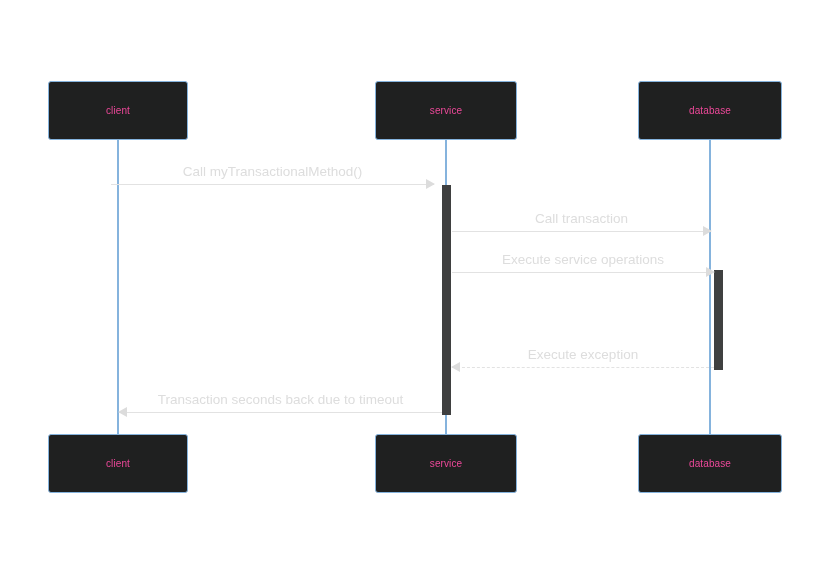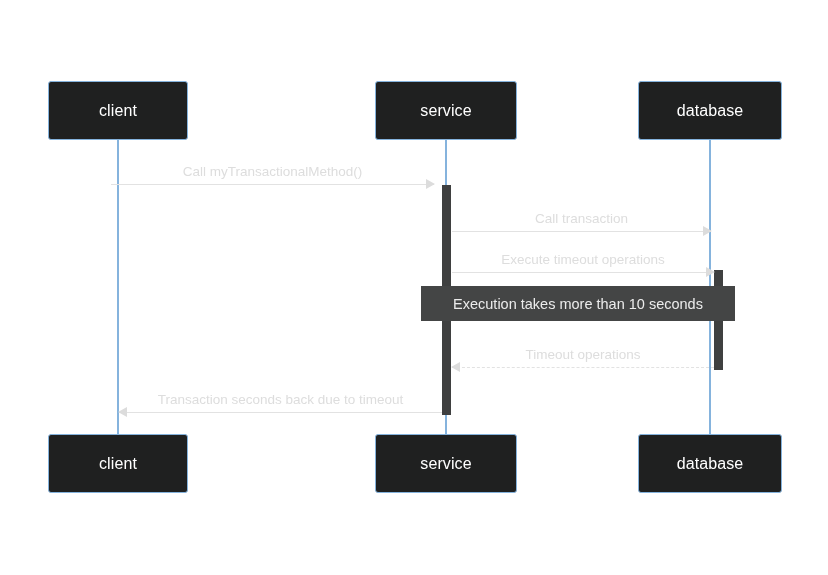--- a/index.html
+++ b/index.html
@@ -23,22 +23,22 @@
     position: absolute;
     box-sizing: border-box;
     background: #1f2020;
     border: 1px solid #85b3dd;
     border-radius: 3px;
     display: flex;
     align-items: center;
     justify-content: center;
   }
   .participant-label {
-    color: #ffffff;
-    font-size: 16px;
+    color: #ec4899;
+    font-size: 10px;
     font-family: "Liberation Sans", sans-serif;
     letter-spacing: 0.1px;
     white-space: nowrap;
   }
   
   .lifeline {
     position: absolute;
     width: 2px;
     background: #85b3dd;
   }
@@ -128,38 +128,35 @@
 
   <div class="message" style="left:452px; top:231px; width:259px;">
     <div class="message-line"></div>
     <div class="arrowhead right"></div>
     <div class="message-label">Call transaction</div>
   </div>
 
   <div class="message" style="left:452px; top:272px; width:262px;">
     <div class="message-line"></div>
     <div class="arrowhead right"></div>
-    <div class="message-label">Execute timeout operations</div>
+    <div class="message-label">Execute service operations</div>
   </div>
 
   <div class="message" style="left:452px; top:367px; width:262px;">
     <div class="message-line dashed"></div>
     <div class="arrowhead left"></div>
-    <div class="message-label">Timeout operations</div>
+    <div class="message-label">Execute exception</div>
   </div>
 
   <div class="message" style="left:119px; top:412px; width:323px;">
     <div class="message-line"></div>
     <div class="arrowhead left"></div>
     <div class="message-label">Transaction seconds back due to timeout</div>
   </div>
 
-  <div class="note-box" style="left:421px; top:286px; width:314px; height:35px;">
-    <span class="note-label">Execution takes more than 10 seconds</span>
-  </div>
 
   <div class="participant-box" style="left:48px; top:81px; width:140px; height:59px;">
     <span class="participant-label">client</span>
   </div>
   <div class="participant-box" style="left:375px; top:81px; width:142px; height:59px;">
     <span class="participant-label">service</span>
   </div>
   <div class="participant-box" style="left:638px; top:81px; width:144px; height:59px;">
     <span class="participant-label">database</span>
   </div>

